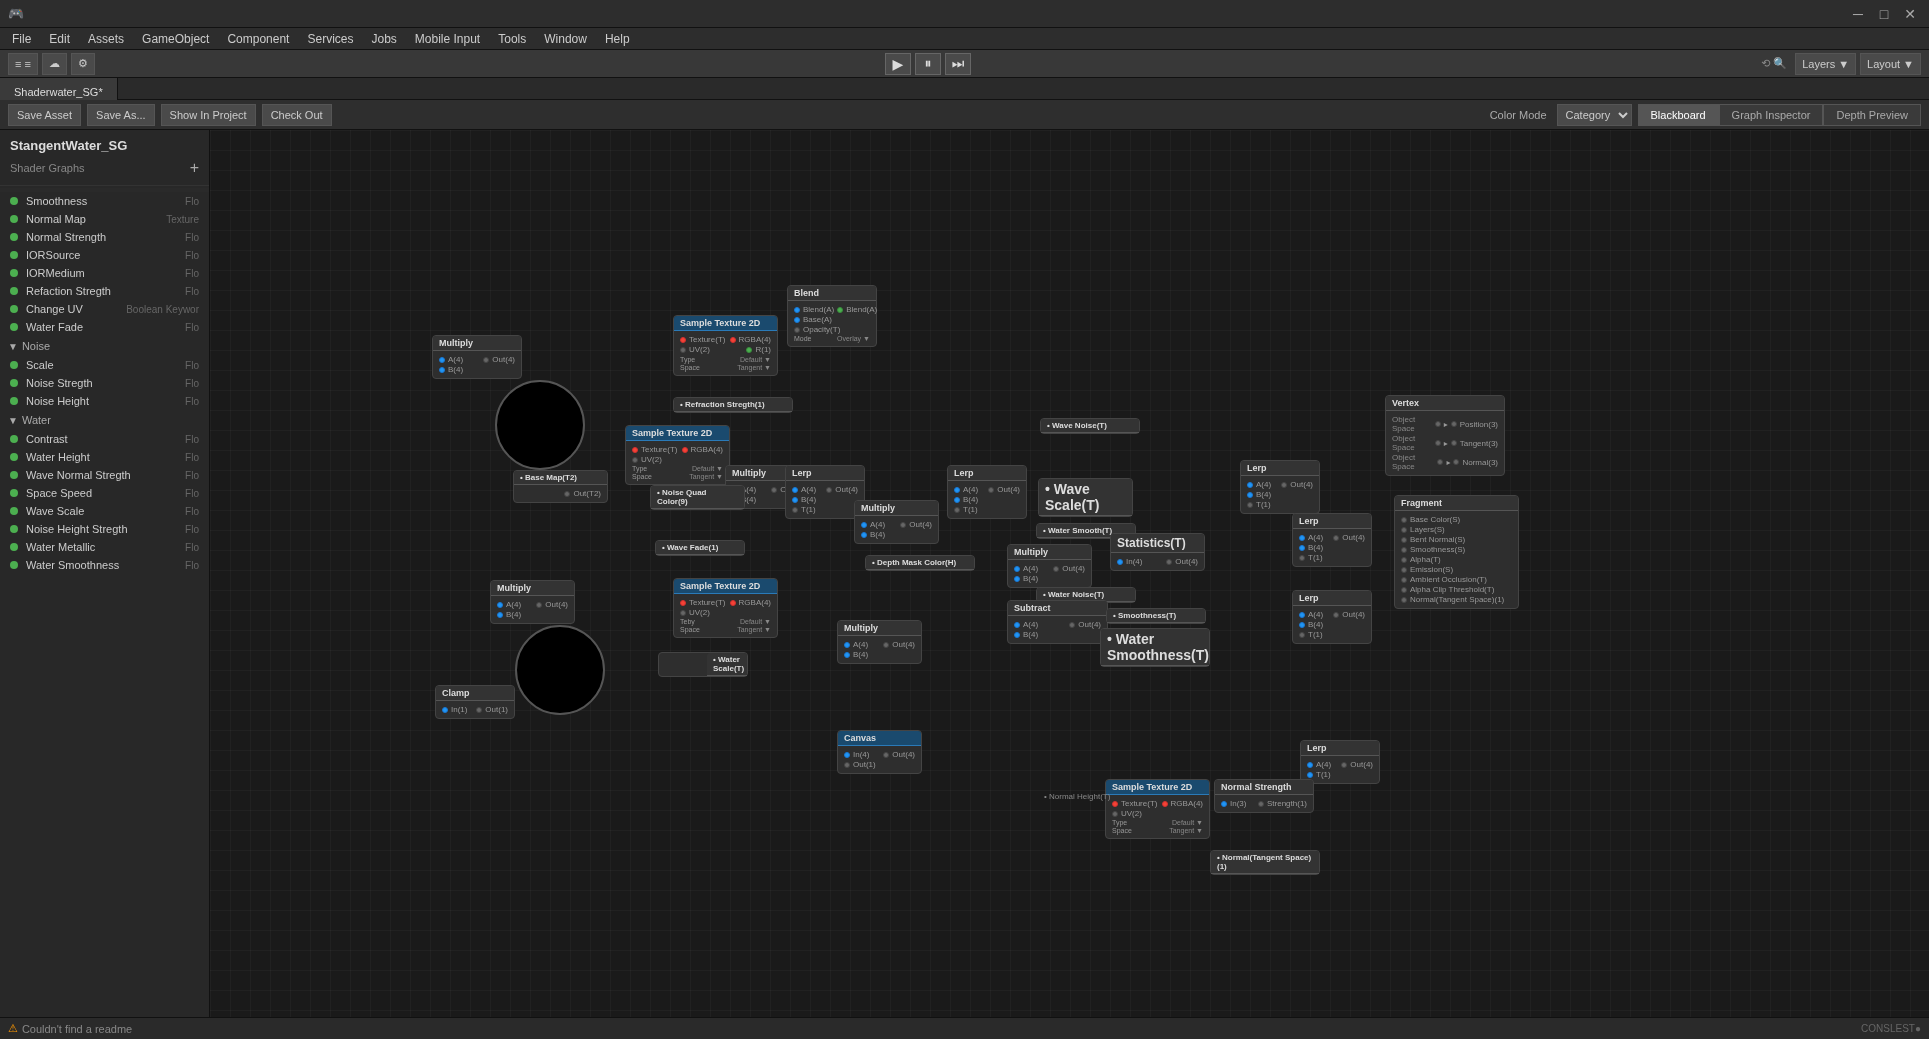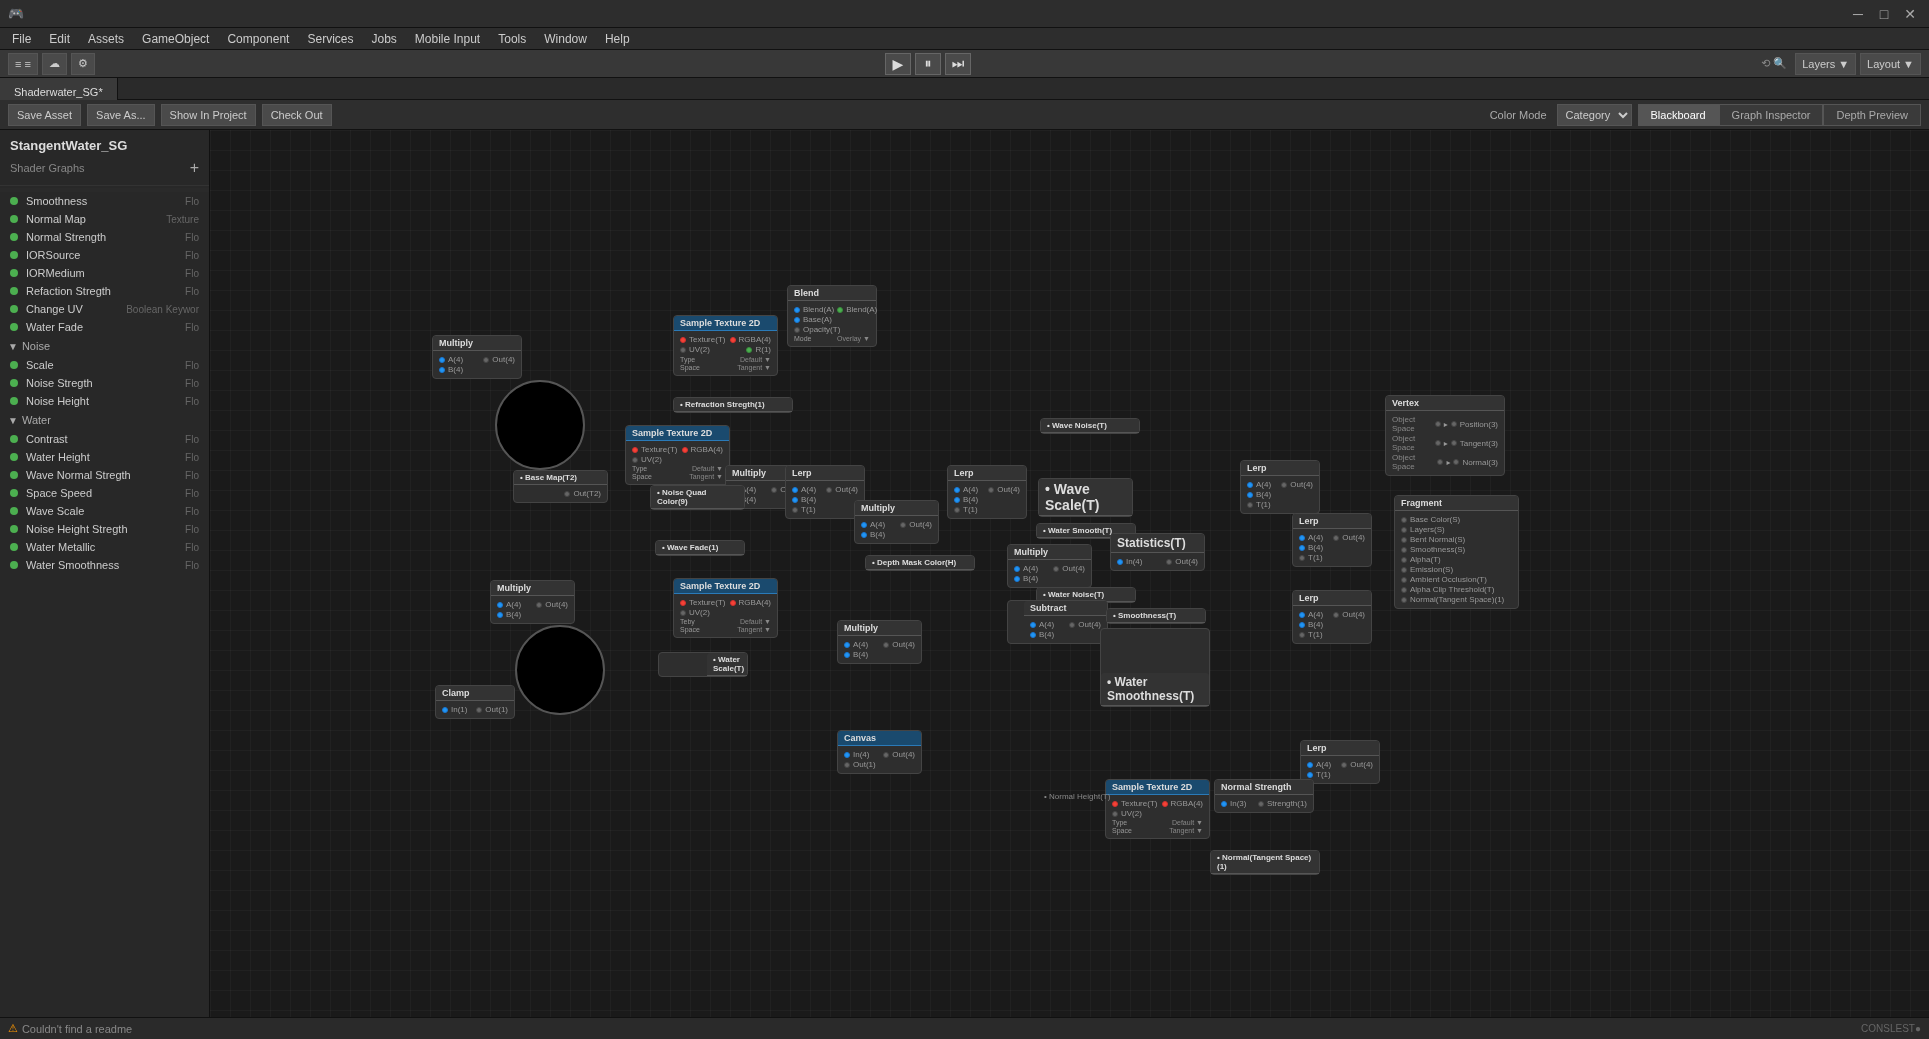--- a/index.html
+++ b/index.html
@@ -771,21 +771,21 @@
     </div>
 
     <div class="node" style="left:826px;top:393px;width:100px;">
       <div class="node-header dark" style="font-size:8px;">• Water Smooth(T)</div>
     </div>
 
     <div class="node" style="left:826px;top:457px;width:100px;">
       <div class="node-header dark" style="font-size:8px;">• Water Noise(T)</div>
     </div>
 
-    <div class="node" style="left:797px;top:470px;width:101px;padding-left:16px;">
+    <div class="node" style="left:797px;top:470px;width:101px;">
       <div class="node-header dark">Subtract</div>
       <div class="node-body">
         <div class="node-row">
             <div class="port blue"></div>
             <span>A(4)</span>
             <div class="port gray" style="margin-left:auto;"></div>
             <span>Out(4)</span>
           </div>
         <div class="node-row">
             <div class="port blue"></div>
@@ -804,21 +804,21 @@
             <span>Out(4)</span>
           </div>
       </div>
     </div>
 
     <div class="node" style="left:896px;top:478px;width:100px;">
       <div class="node-header dark" style="font-size:8px;">• Smoothness(T)</div>
     </div>
 
     <div class="node" style="left:890px;top:498px;width:110px;">
-      <div class="node-header dark" style="font-size:12px;margin-top:44px;">• Water Smoothness(T)</div>
+      <div class="node-header dark" style="font-size:14px;">• Water Smoothness(T)</div>
     </div>
 
     <div class="node" style="left:1030px;top:330px;width:80px;">
       <div class="node-header dark">Lerp</div>
       <div class="node-body">
         <div class="node-row">
             <div class="port blue"></div>
             <span>A(4)</span>
             <div class="port gray" style="margin-left:auto;"></div>
             <span>Out(4)</span>

